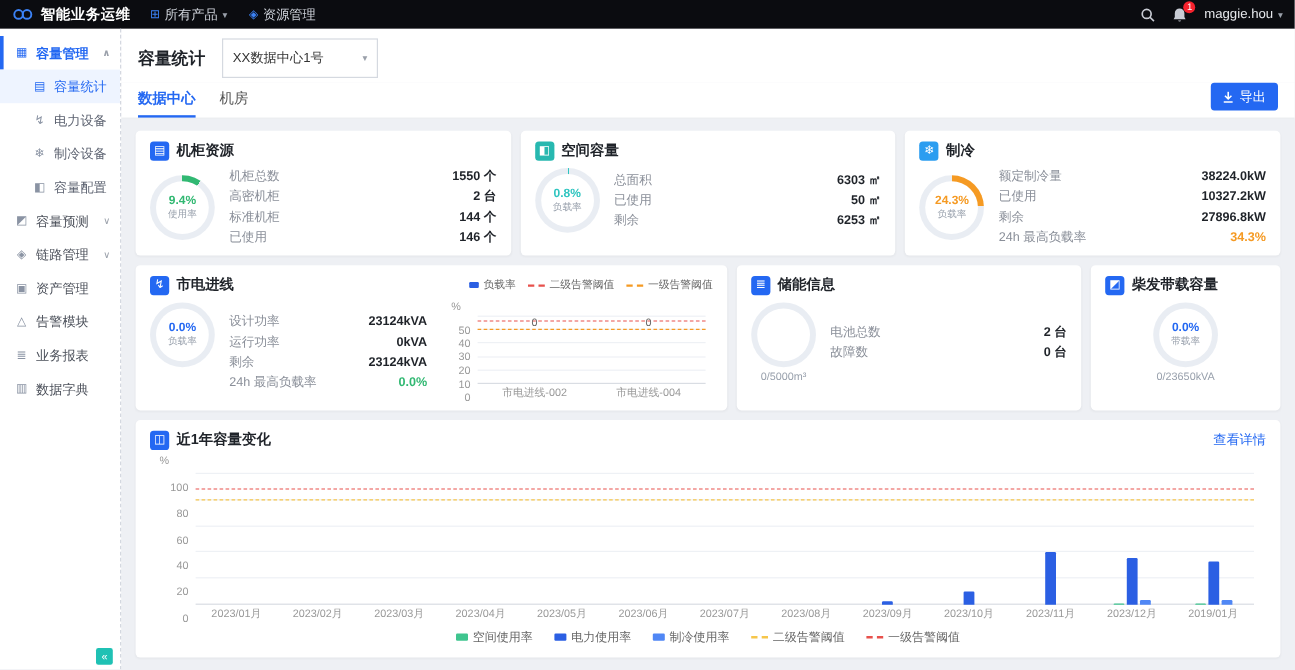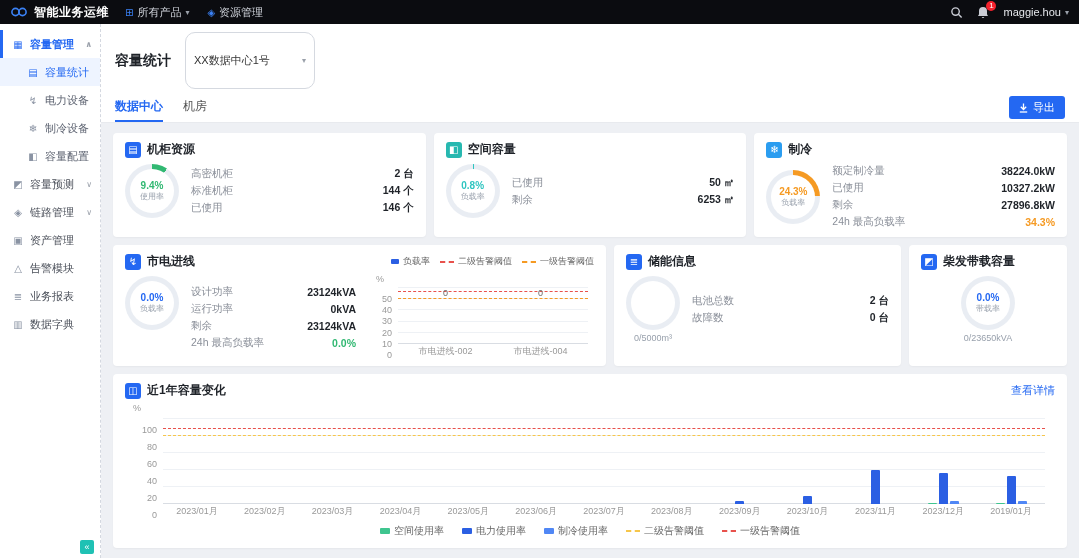--- a/index.html
+++ b/index.html
@@ -29,23 +29,23 @@
   .side-item.grp.active .sicon { color:#2468f2; }
   .side-item.sub.active { color:#2468f2; background:#eef4ff; }
   .side-item.sub.active .sicon { color:#2468f2; }
   .schev { margin-left:auto; font-size:8px; color:#9aa0aa; }
   .collapse { position:absolute; bottom:4px; right:6px; width:14px; height:14px; background:#1fc1b4; color:#fff; border:none; font-size:9px; line-height:12px; border-radius:2px; cursor:pointer; }
 
   
   .main { flex:1; display:flex; flex-direction:column; min-width:0; }
   .page-head { background:#fff; display:flex; align-items:center; gap:14px; padding:8px 14px 4px; }
   .page-head h1 { font-size:14px; color:#1f2329; }
-  .select { border:1px solid #d5d9e0; border-radius:10px; padding:20px 8px; font-size:11px; color:#333; display:flex; align-items:center; gap:24px; min-width:130px; cursor:pointer; background:#fff; }
+  .select { border:1px solid #d5d9e0; border-radius:0; padding:8px 8px; font-size:11px; color:#333; display:flex; align-items:center; gap:24px; min-width:130px; cursor:pointer; background:#fff; }
   .select .caret { margin-left:auto; }
-  .tabs { background:#fff; display:flex; align-items:center; gap:20px; padding:0 14px; border-bottom:1px solid #e8eaee; height:30px; }
+  .tabs { background:#fff; display:flex; align-items:flex-start; gap:20px; padding:0 14px; border-bottom:1px solid #e8eaee; height:30px; }
   .tab { font-size:12px; color:#555; height:100%; display:flex; align-items:center; border-bottom:2px solid transparent; cursor:pointer; }
   .tab.active { color:#2468f2; border-bottom-color:#2468f2; font-weight:bold; }
   .export { margin-left:auto; background:#2468f2; color:#fff; border:none; border-radius:3px; padding:4px 10px; font-size:11px; display:flex; align-items:center; gap:5px; cursor:pointer; }
 
   .content { flex:1; padding:10px 12px; display:flex; flex-direction:column; gap:8px; min-height:0; }
   .grid3 { display:grid; grid-template-columns:1fr 1fr 1fr; gap:8px; }
   .grid-row2 { display:grid; grid-template-columns:51.5fr 30fr 16.5fr; gap:8px; }
 
   .card { background:#fff; border-radius:4px; padding:8px 12px; box-shadow:0 1px 2px rgba(0,0,0,.04); min-width:0; }
   .card-hd { display:flex; align-items:center; gap:6px; margin-bottom:6px; }
@@ -239,20 +239,24 @@
             <div class="card-bd">
               <div class="gauge" style="--p: 9.4; --c: #31b872;">
                 <div class="ring"></div>
                   <div class="gtext">
                     <span class="pct">9.4%</span>
                     <span class="glabel">使用率</span>
                   </div>
               </div>
               <div class="stats">
                   <div class="stat-row">
+                    <span class="slabel">机柜总数</span>
+                    <span class="svalue">1550 个</span>
+                  </div>
+                  <div class="stat-row">
                     <span class="slabel">高密机柜</span>
                     <span class="svalue">2 台</span>
                   </div>
                   <div class="stat-row">
                     <span class="slabel">标准机柜</span>
                     <span class="svalue">144 个</span>
                   </div>
                   <div class="stat-row">
                     <span class="slabel">已使用</span>
                     <span class="svalue">146 个</span>
@@ -268,20 +272,24 @@
             </div>
             <div class="card-bd">
               <div class="gauge" style="--p: 0.8; --c: #2fc5c0;">
                 <div class="ring"></div>
                   <div class="gtext">
                     <span class="pct">0.8%</span>
                     <span class="glabel">负载率</span>
                   </div>
               </div>
               <div class="stats">
+                  <div class="stat-row">
+                    <span class="slabel">总面积</span>
+                    <span class="svalue">6303 ㎡</span>
+                  </div>
                   <div class="stat-row">
                     <span class="slabel">已使用</span>
                     <span class="svalue">50 ㎡</span>
                   </div>
                   <div class="stat-row">
                     <span class="slabel">剩余</span>
                     <span class="svalue">6253 ㎡</span>
                   </div>
                 </div>
             </div>

